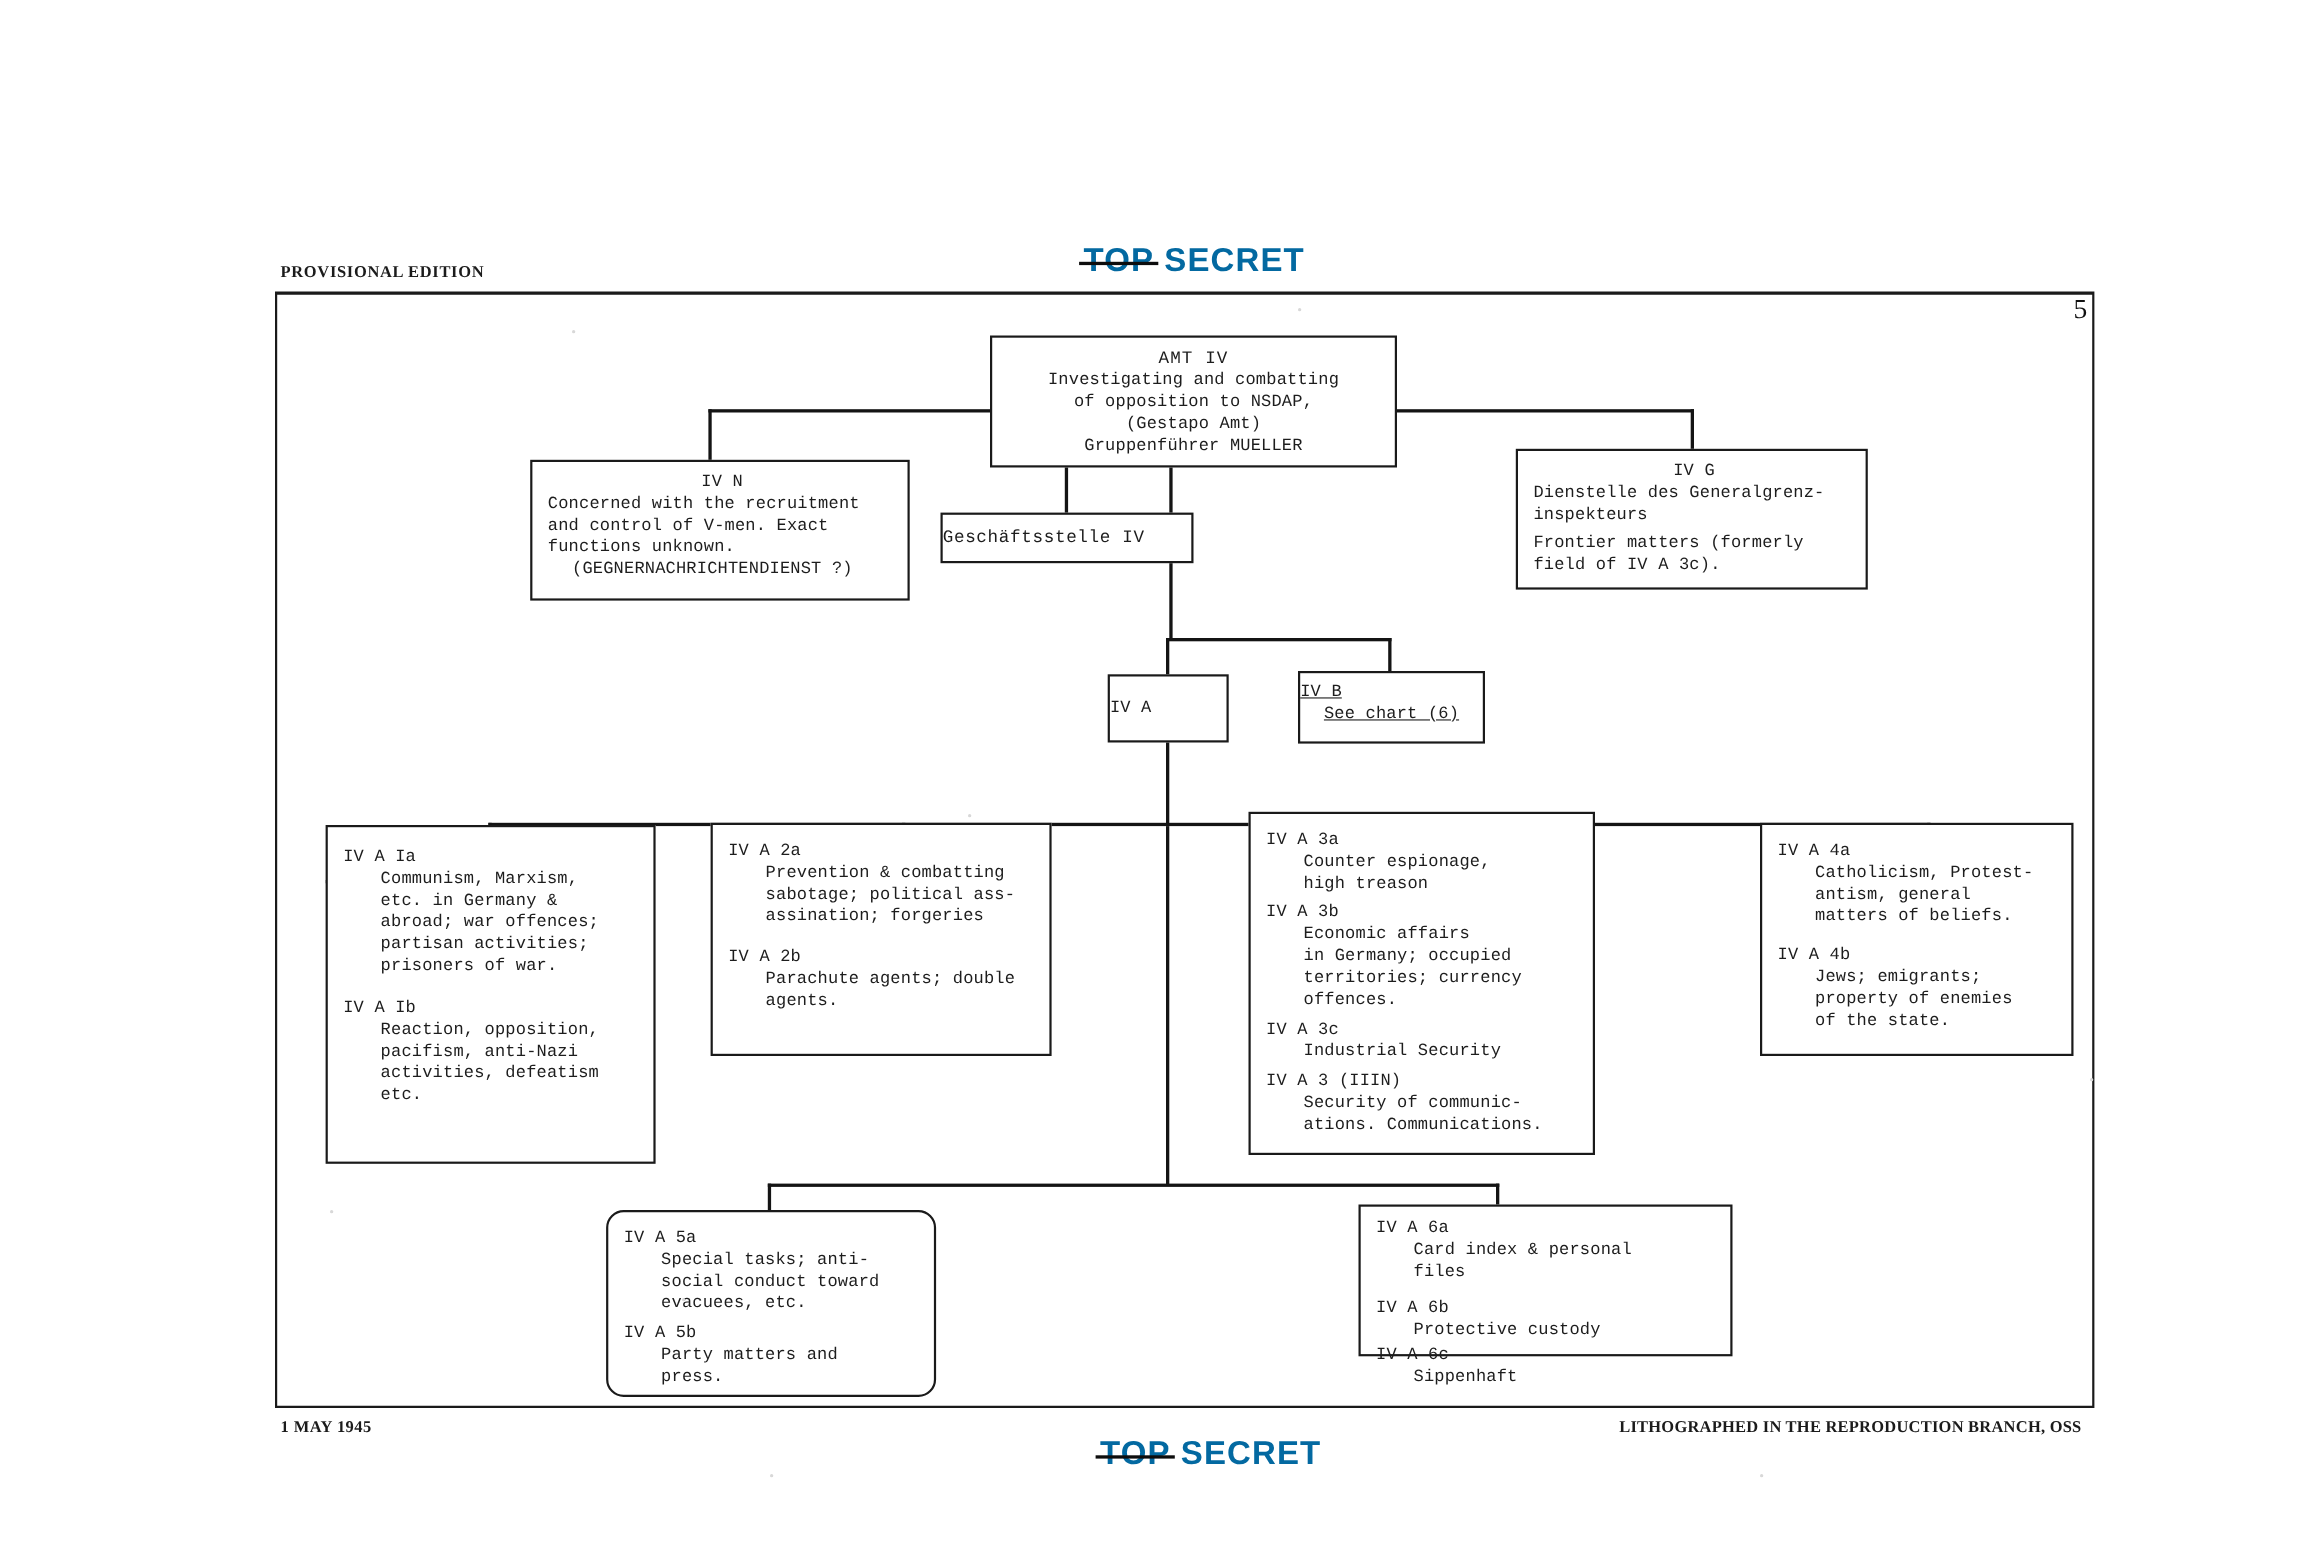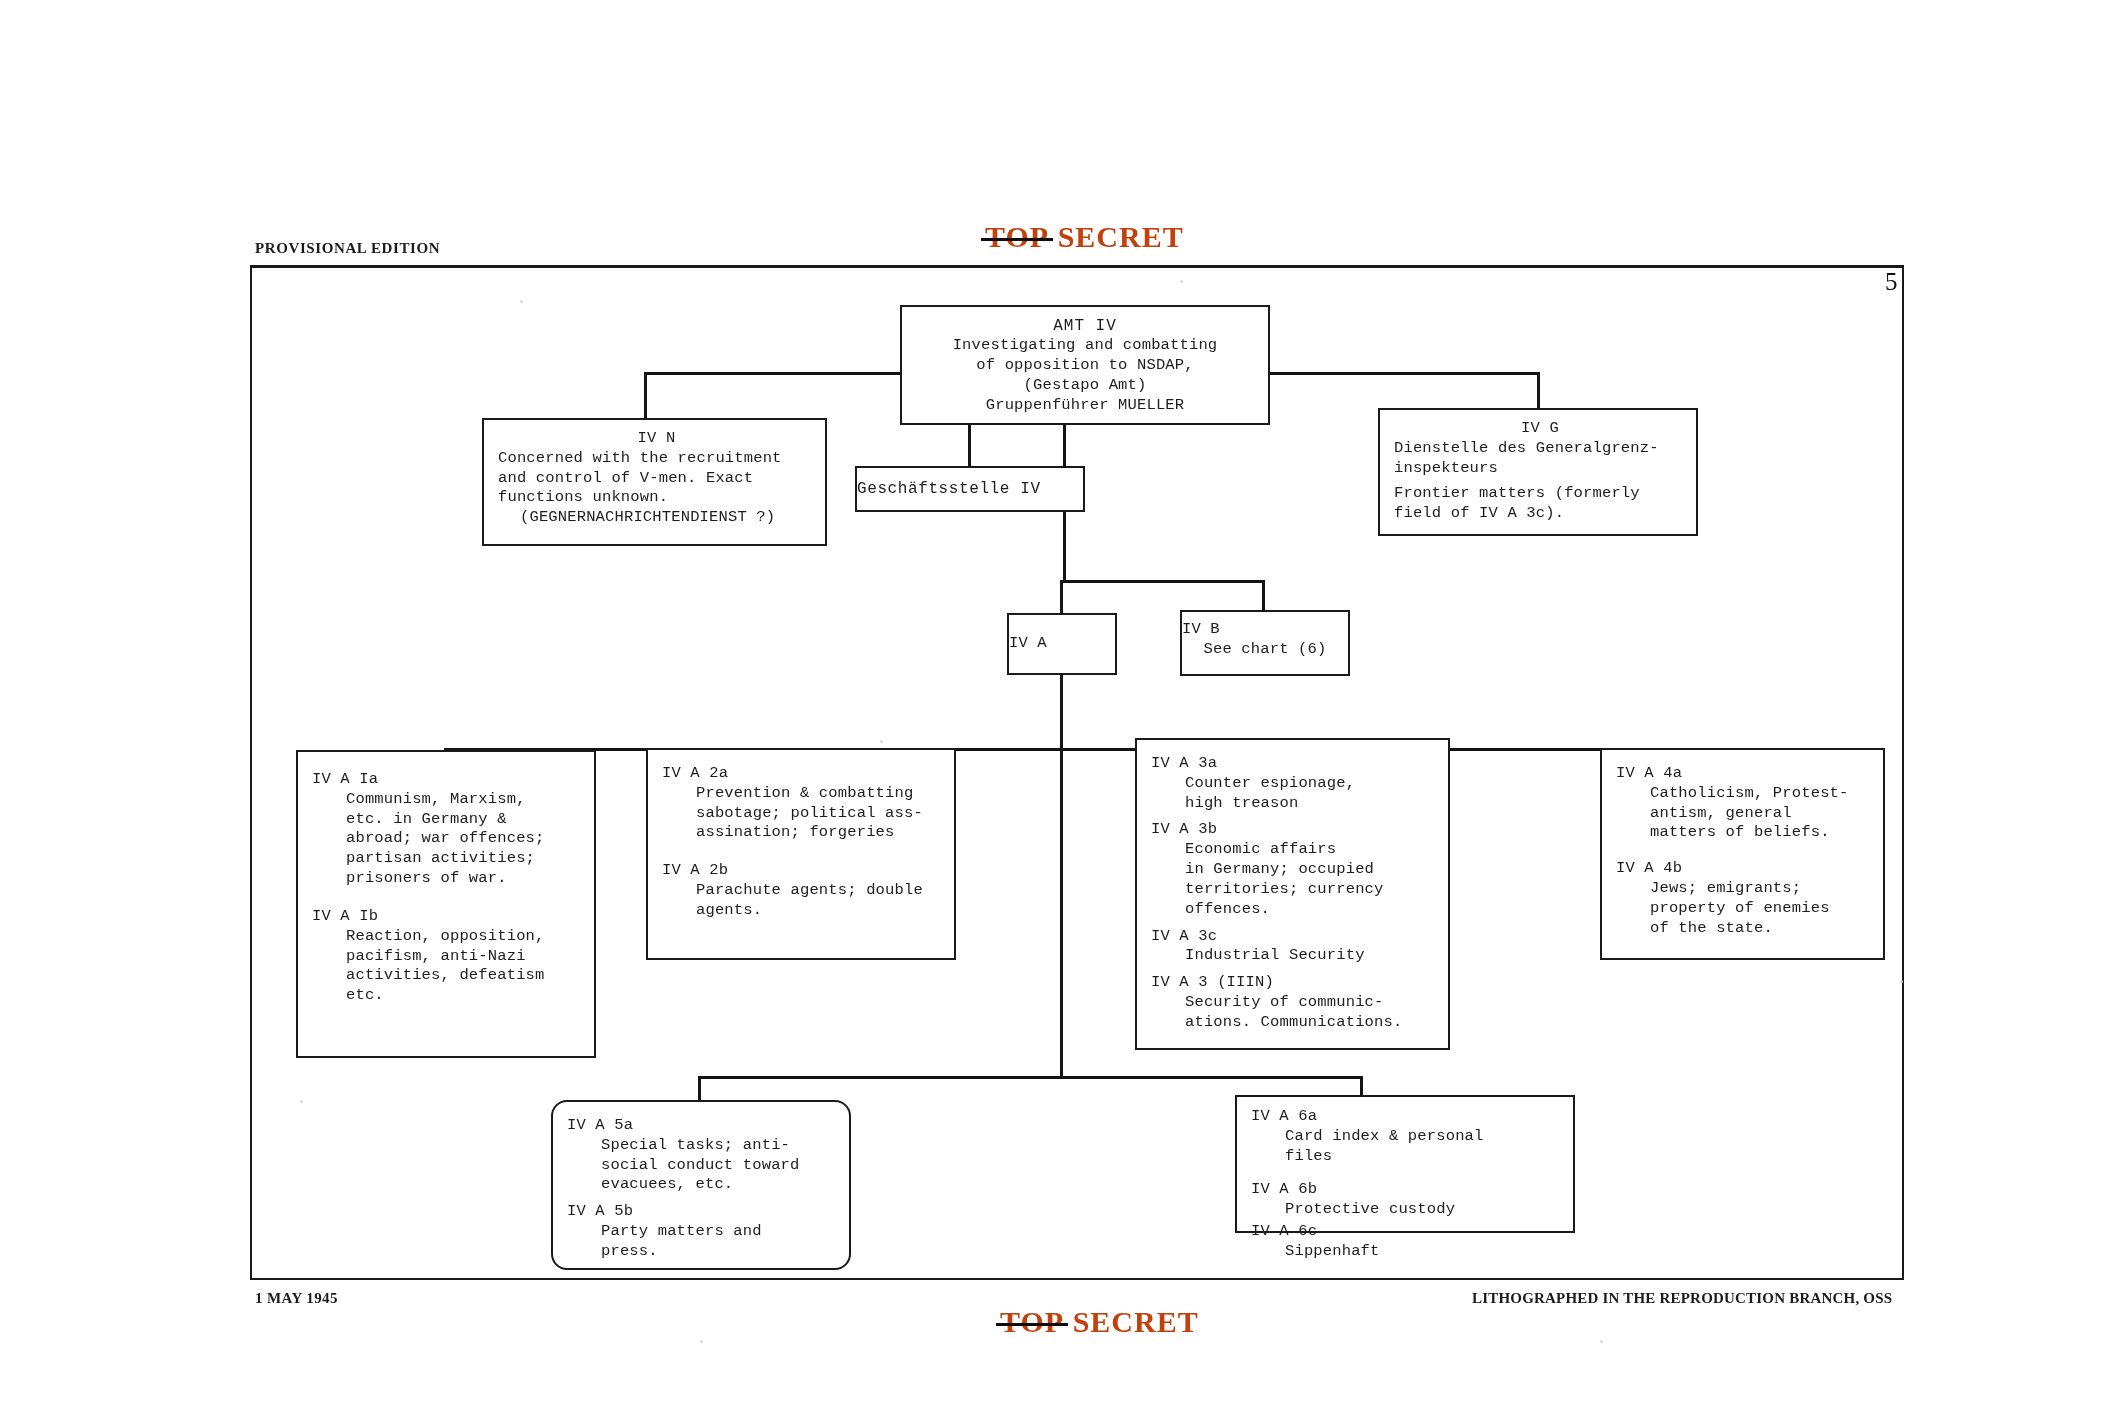--- a/index.html
+++ b/index.html
@@ -15,23 +15,23 @@
 
   
   .hdr-left{
     position:absolute;left:255px;top:240px;
     font-family:"Liberation Serif","DejaVu Serif",serif;
     font-weight:bold;font-size:15px;letter-spacing:.6px;
     color:#1b1b1b;
   }
   .classif{
     position:absolute;
-    font-family:Liberation Serif, serif;
+    font-family:Liberation Sans, sans-serif;
     font-weight:bold;font-size:30px;letter-spacing:1px;
-    color:#c2410c;white-space:nowrap;
+    color:#0369a1;white-space:nowrap;
   }
   .classif .struck{position:relative;display:inline-block;}
   .classif .struck::after{
     content:"";position:absolute;left:-4px;right:-4px;top:52%;
     height:3px;background:#0d0d0d;
   }
   .classif-top{left:985px;top:220px;}
   .classif-bot{left:1000px;top:1305px;}
 
   .ftr-left{
@@ -86,21 +86,21 @@
   #box-amt-iv{left:900px;top:305px;width:370px;height:120px;padding:9px 8px 0 8px;}
   #box-amt-iv .ttl{font-size:16px;letter-spacing:1px;}
   #box-amt-iv .ctr{font-size:15.5px;}
 
   #box-iv-n{left:482px;top:418px;width:345px;height:128px;padding:9px 10px 0 14px;}
   #box-iv-g{left:1378px;top:408px;width:320px;height:128px;padding:9px 10px 0 14px;}
   #box-gesch{left:855px;top:466px;width:230px;height:46px;padding:11px 0 0 0;}
   #box-gesch .ctr{font-size:16px;letter-spacing:.6px;}
 
   #box-iv-a{left:1007px;top:613px;width:110px;height:62px;padding:19px 0 0 0;}
-  #box-iv-b{left:1180px;top:610px;width:170px;height:66px;padding:8px 0 11px 0;}
+  #box-iv-b{left:1180px;top:610px;width:170px;height:66px;padding:8px 0 11px 0;text-decoration:underline;}
 
   #box-1{left:296px;top:750px;width:300px;height:308px;padding:18px 8px 0 14px;}
   #box-2{left:646px;top:748px;width:310px;height:212px;padding:14px 8px 0 14px;}
   #box-3{left:1135px;top:738px;width:315px;height:312px;padding:14px 8px 0 14px;}
   #box-4{left:1600px;top:748px;width:285px;height:212px;padding:14px 8px 0 14px;}
 
   #box-5{left:551px;top:1100px;width:300px;height:170px;padding:14px 8px 0 14px;border-radius:16px;}
   #box-6{left:1235px;top:1095px;width:340px;height:138px;padding:10px 8px 0 14px;}
 
   

